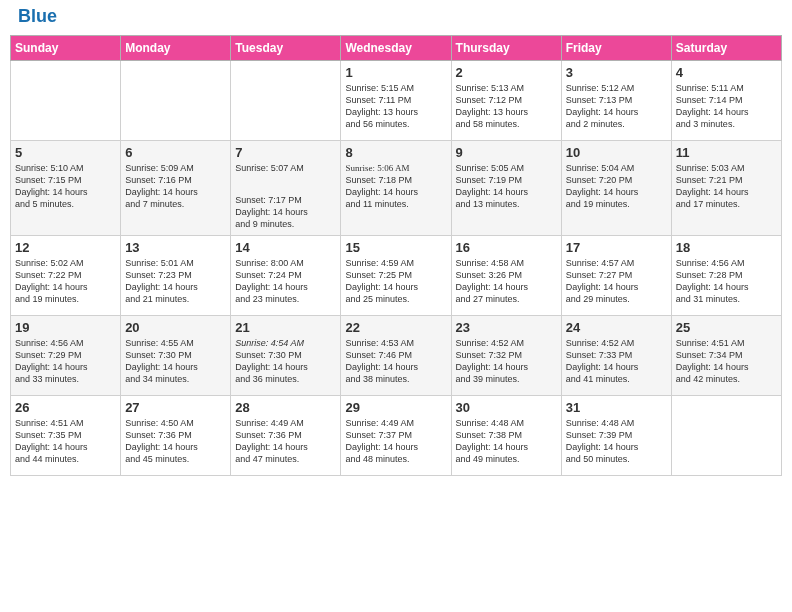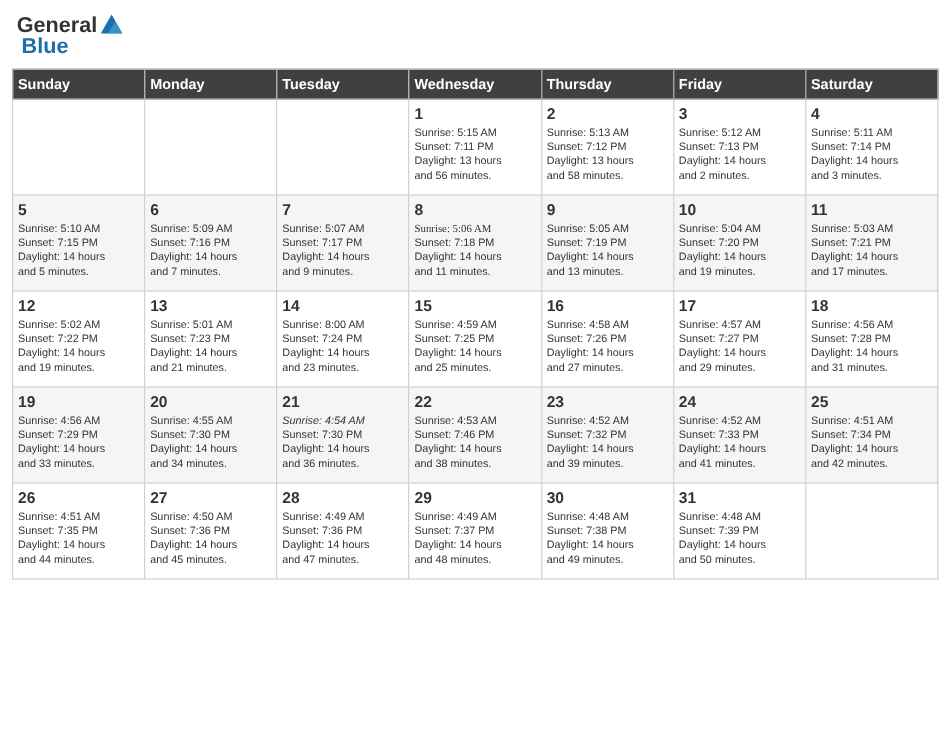--- a/index.html
+++ b/index.html
@@ -23,21 +23,21 @@
     }
     .title-block {
       text-align: right;
     }
     table {
       width: 100%;
       border-collapse: collapse;
       table-layout: fixed;
     }
     th {
-      background-color: #404040;
+      background-color: #ec4899;
       color: #fff;
       font-size: 12px;
       font-weight: bold;
       text-align: left;
       padding: 5px 4px;
       border: 1px solid #b0b0b0;
     }
     td {
       vertical-align: top;
       border: 1px solid #d0d0d0;
@@ -66,27 +66,20 @@
     
     .row-odd td { background-color: #fff; }
     .row-even td { background-color: #ebebeb; }
   </style>
 </head>
 <body>
 
 <div class="header">
   <div class="logo">
     <div style="display:flex; flex-direction:column; align-items:center;">
-      <div style="display:flex; align-items:center;">
-        <span style="font-size:18px; font-weight:bold; color:#333;">General</span>
-        <svg width="22" height="22" viewBox="0 0 22 22" style="margin: 0 1px;">
-          <polygon points="11,2 20,18 2,18" fill="#1a6faf"></polygon>
-          <polygon points="14,8 20,18 8,18" fill="#4a9fd4" opacity="0.7"></polygon>
-        </svg>
-      </div>
       <span style="font-size:18px; font-weight:bold; color:#1a6faf; margin-top:-4px; align-self:flex-start; margin-left:4px;">Blue</span>
     </div>
   </div>
   <div class="title-block">
     <div style="font-size:32px; font-weight:bold; color:#222;"></div>
     <div style="font-size:15px; color:#555;"></div>
   </div>
 </div>
 
 <table>
@@ -159,21 +152,21 @@
             <span style="display: block;">Sunrise: 5:09 AM</span>
             <span style="display: block;">Sunset: 7:16 PM</span>
             <span style="display: block;">Daylight: 14 hours</span>
             <span style="display: block;">and 7 minutes.</span>
           </div>
         </td>
         <td>
           <span class="day-number">7</span>
           <div class="cell-info">
             <span style="display: block;">Sunrise: 5:07 AM</span>
-            <span style="display: block;">Sunset: 7:17 PM</span>
+            <span style="display: block; margin-top: 20px;">Sunset: 7:17 PM</span>
             <span style="display: block;">Daylight: 14 hours</span>
             <span style="display: block;">and 9 minutes.</span>
           </div>
         </td>
         <td>
           <span class="day-number">8</span>
           <div class="cell-info">
             <span style="display: block; font-family: Liberation Serif, serif;">Sunrise: 5:06 AM</span>
             <span style="display: block;">Sunset: 7:18 PM</span>
             <span style="display: block;">Daylight: 14 hours</span>
@@ -242,21 +235,21 @@
             <span style="display: block;">Sunrise: 4:59 AM</span>
             <span style="display: block;">Sunset: 7:25 PM</span>
             <span style="display: block;">Daylight: 14 hours</span>
             <span style="display: block;">and 25 minutes.</span>
           </div>
         </td>
         <td>
           <span class="day-number">16</span>
           <div class="cell-info">
             <span style="display: block;">Sunrise: 4:58 AM</span>
-            <span style="display: block;">Sunset: 7:26 PM</span>
+            <span style="display: block;">Sunset: 3:26 PM</span>
             <span style="display: block;">Daylight: 14 hours</span>
             <span style="display: block;">and 27 minutes.</span>
           </div>
         </td>
         <td>
           <span class="day-number">17</span>
           <div class="cell-info">
             <span style="display: block;">Sunrise: 4:57 AM</span>
             <span style="display: block;">Sunset: 7:27 PM</span>
             <span style="display: block;">Daylight: 14 hours</span>

